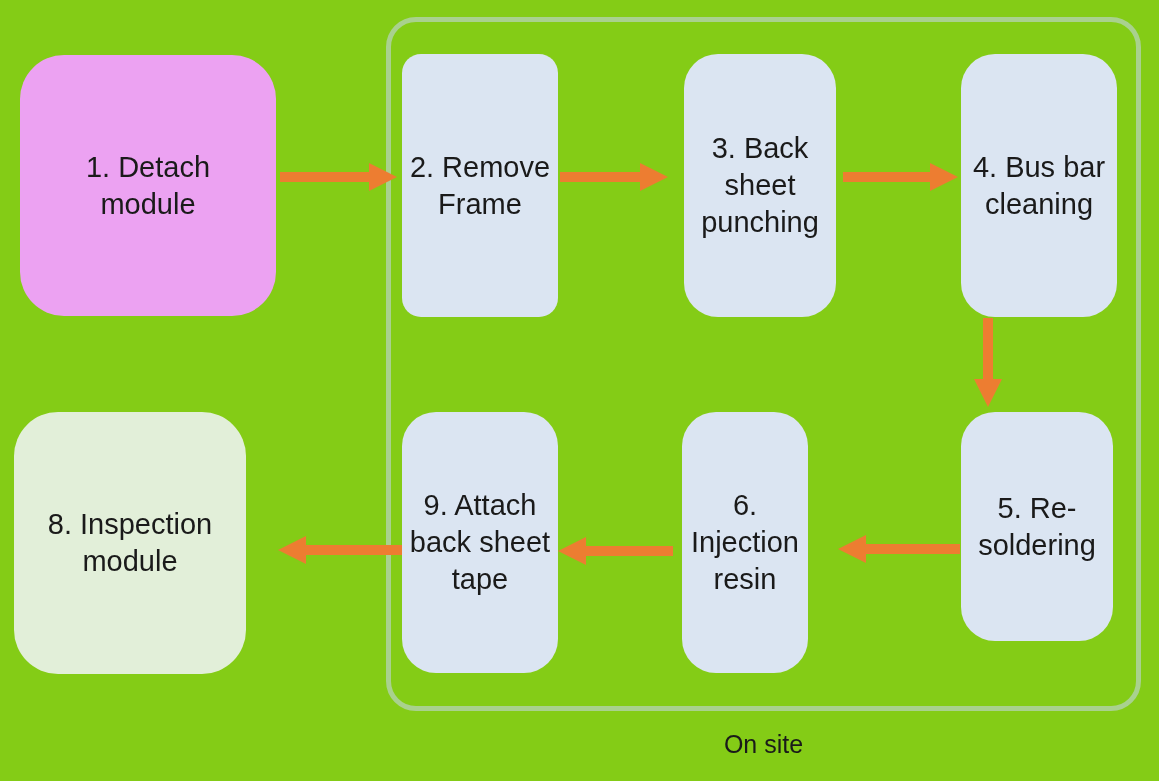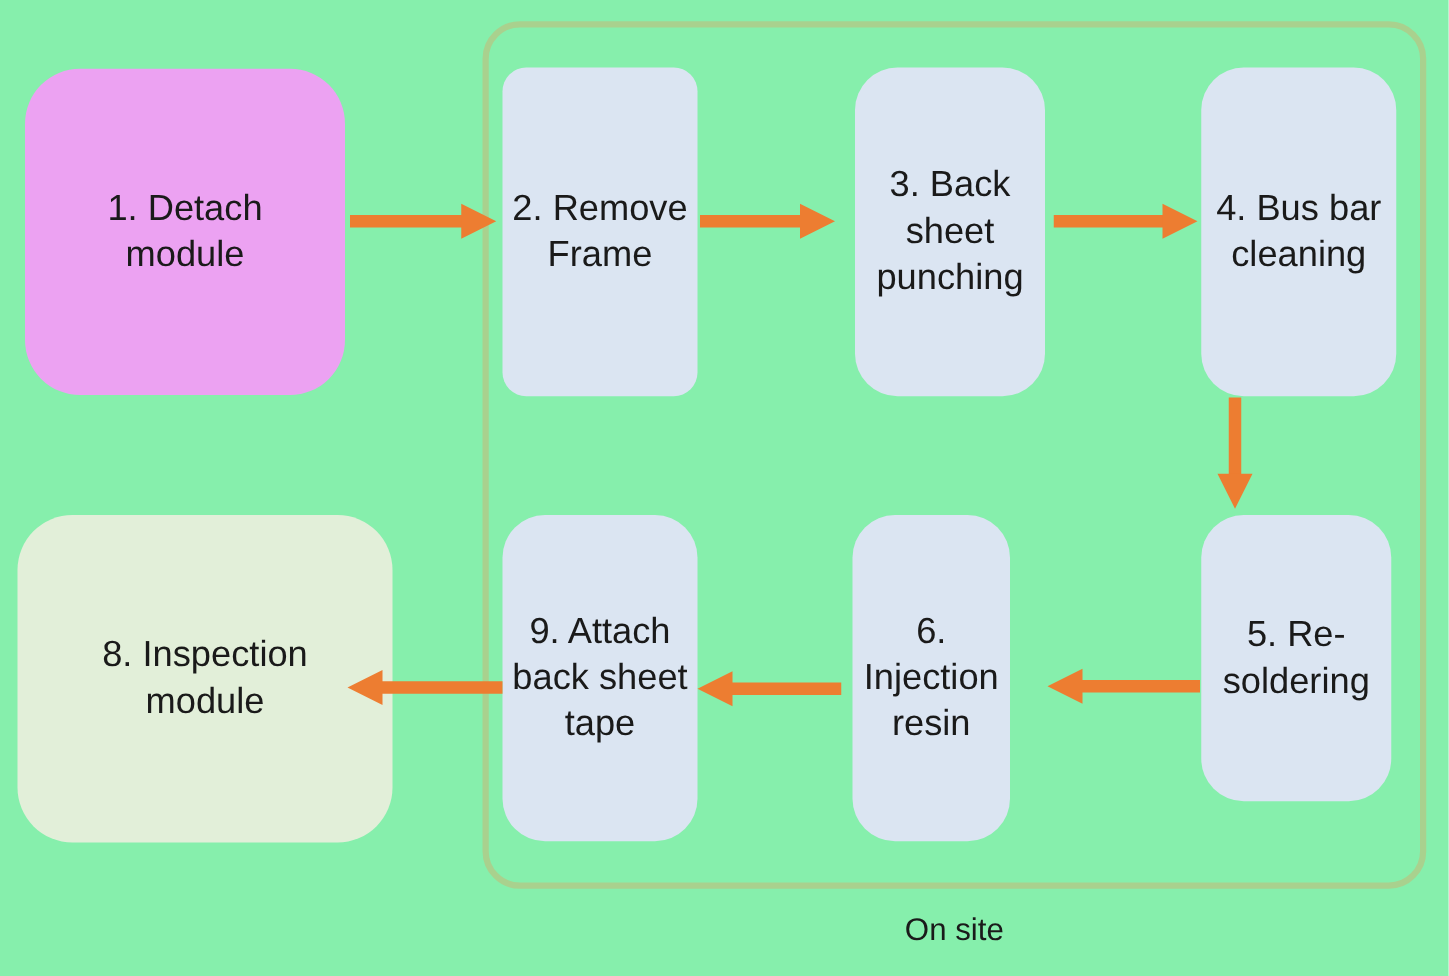--- a/index.html
+++ b/index.html
@@ -5,21 +5,21 @@
   html, body {
     margin: 0;
     padding: 0;
     background: #ffffff;
     font-family: "Liberation Sans", "DejaVu Sans", sans-serif;
   }
   .stage {
     position: relative;
     width: 1159px;
     height: 781px;
-    background: #86efac;
+    background: #84cc16;
     overflow: hidden;
   }
   .group {
     position: absolute;
     left: 386px;
     top: 17px;
     width: 755px;
     height: 694px;
     border: 5px solid var(--group-border);
     border-radius: 30px;
@@ -115,21 +115,21 @@
     <span>6. Injection
 resin</span>
   </div>
 
   <div class="box box-blue" style="left:402px; top:412px; width:156px; height:261px;">
     <span>9. Attach
 back sheet
 tape</span>
   </div>
 
-  <div class="box box-big" style="left:14px; top:412px; width:300px; height:262px; background:var(--inspection-box);">
+  <div class="box box-big" style="left:14px; top:412px; width:232px; height:262px; background:var(--inspection-box);">
     <span>8. Inspection
 module</span>
   </div>
 
   <div>
     <div class="shaft" style="left:280px; top:172px; width:90px; height:10px;"></div>
     <div class="head head-right" style="left:369px; top:163px;"></div>
   </div>
 
   <div>

